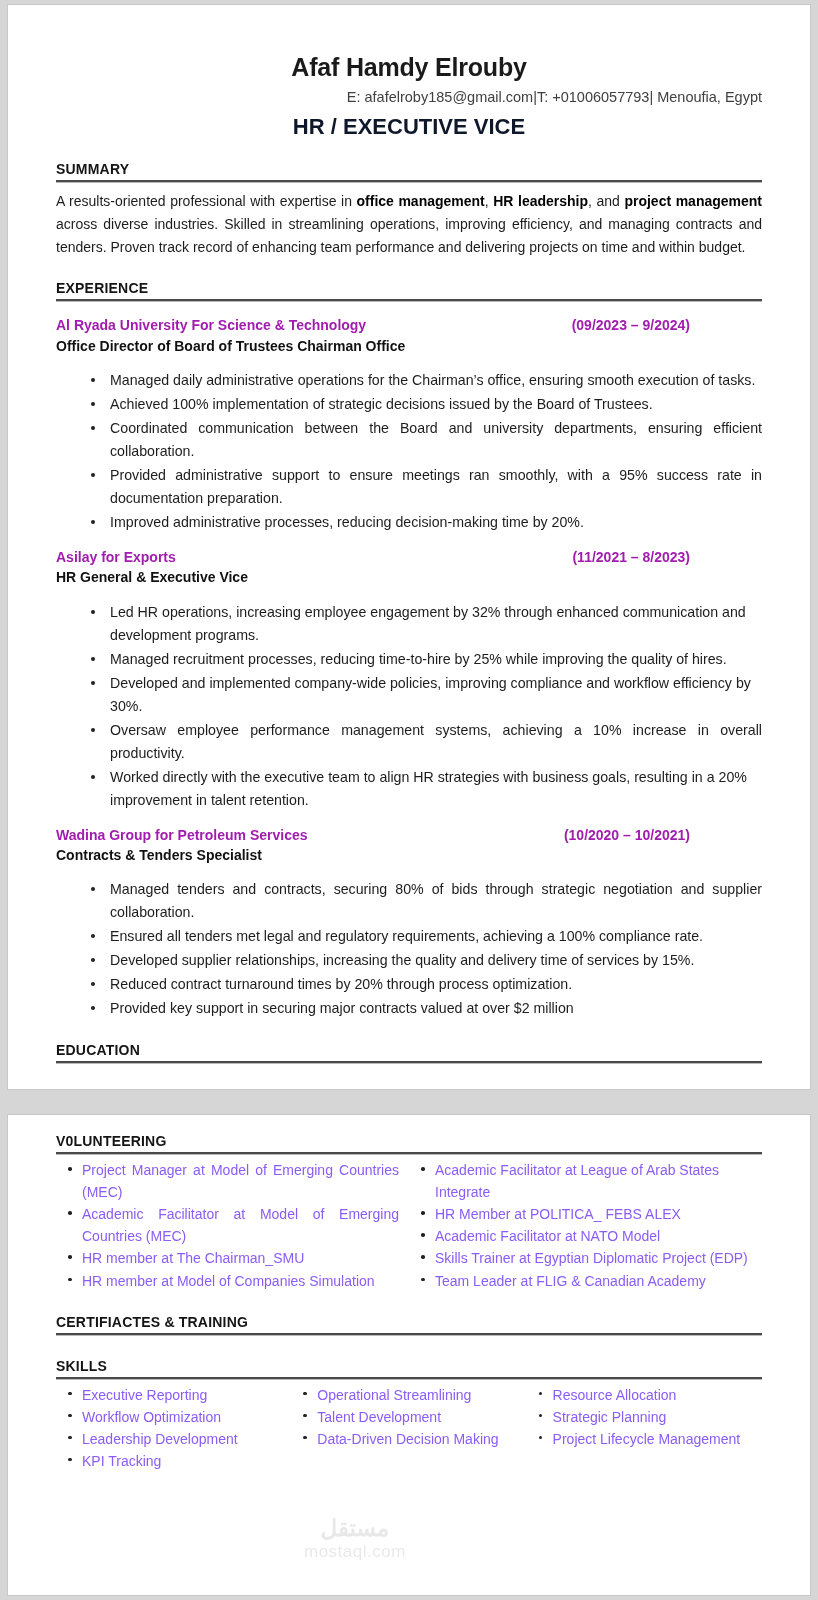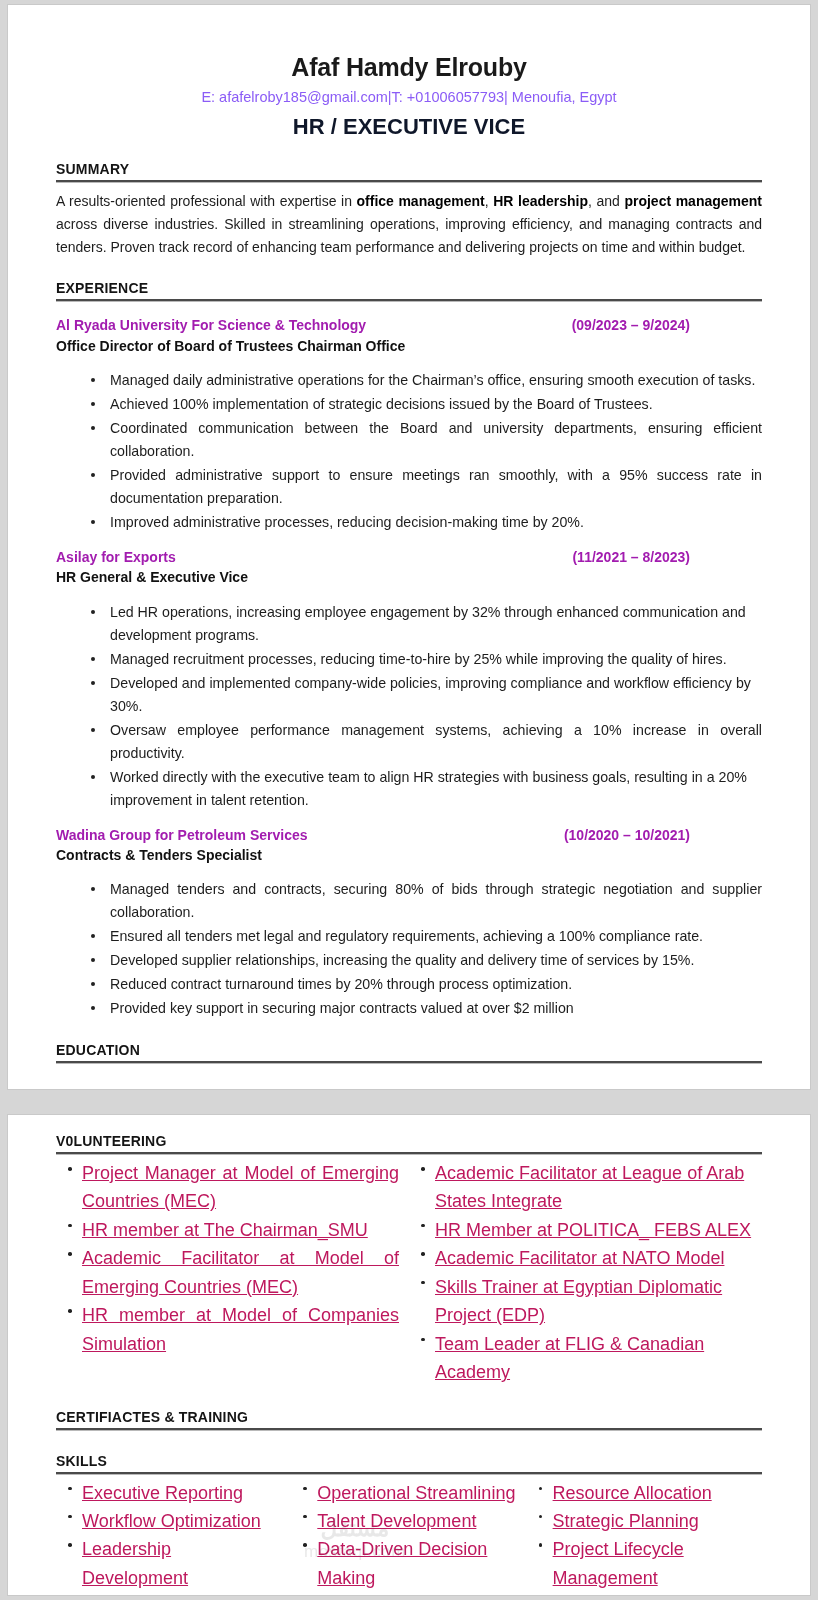--- a/index.html
+++ b/index.html
@@ -36,23 +36,23 @@
   .name {
     text-align: center;
     font-size: 25px;
     font-weight: bold;
     color: #1a1a1a;
     letter-spacing: -0.2px;
     margin-top: 48px;
     line-height: 1.15;
   }
   .contact {
-    text-align: center;
+    text-align: right;
     font-size: 14.5px;
-    color: #8b5cf6;
+    color: #404040;
     margin-top: 7px;
     line-height: 1.2;
   }
   .jobtitle {
     text-align: center;
     font-size: 22px;
     font-weight: bold;
     color: #0f172a;
     margin-top: 8px;
     letter-spacing: 0px;
@@ -140,25 +140,24 @@
     display: flex;
     margin-top: 4px;
   }
   .cols3 > .col { width: 33.33%; }
 
   ul.plain {
     margin: 0; padding-left: 26px; list-style: none;
   }
   ul.plain > li {
     position: relative;
-    font-size: 18px;
-    color: #be185d;
+    font-size: 14px;
+    color: #8b5cf6;
     line-height: 1.58;
     padding-right: 10px;
-    text-decoration: underline;
   }
   ul.plain > li::before {
     content: "";
     position: absolute;
     left: -14px; top: 8px;
     width: 3.5px; height: 3.5px;
     background: #222; border-radius: 50%;
   }
   ul.plain.just > li { text-align: justify; }
 
@@ -268,22 +267,22 @@
   <div class="page" id="page2">
     <div class="sheet">
 
       <div class="sec-vol">
         <div class="sec-title">V0LUNTEERING</div>
         <div class="sec-rule"></div>
         <div class="cols2">
           <div class="col">
             <ul class="plain just">
                 <li>Project Manager at Model of Emerging Countries (MEC)</li>
+                <li>Academic Facilitator at Model of Emerging Countries (MEC)</li>
                 <li>HR member at The Chairman_SMU</li>
-                <li>Academic Facilitator at Model of Emerging Countries (MEC)</li>
                 <li>HR member at Model of Companies Simulation</li>
               </ul>
           </div>
           <div class="col">
             <ul class="plain">
                 <li>Academic Facilitator at League of Arab States Integrate</li>
                 <li>HR Member at POLITICA_ FEBS ALEX</li>
                 <li>Academic Facilitator at NATO Model</li>
                 <li>Skills Trainer at Egyptian Diplomatic Project (EDP)</li>
                 <li>Team Leader at FLIG &amp; Canadian Academy</li>

